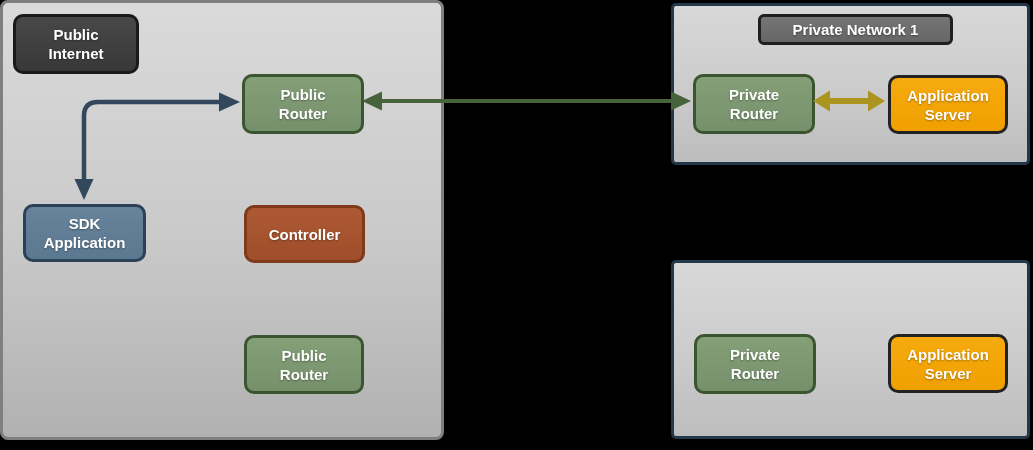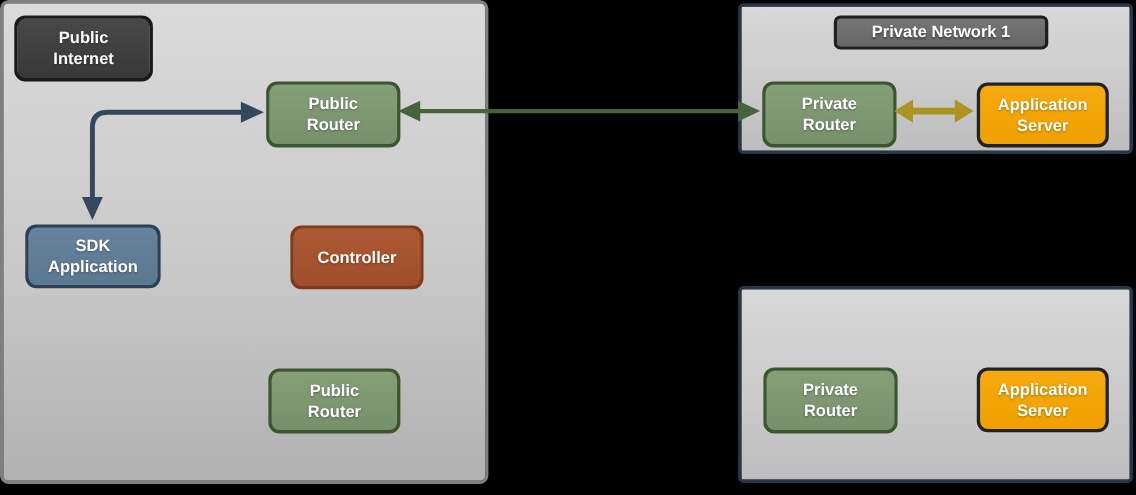--- a/index.html
+++ b/index.html
@@ -34,21 +34,21 @@
     color: #ffffff;
     font-weight: bold;
     font-size: 15px;
     line-height: 19px;
     white-space: pre-line;
     text-shadow: 0 1px 2px rgba(0,0,0,0.35);
   }
   .node-dark   { background: linear-gradient(180deg,#484848,#383838); border: 3px solid #1a1a1a; }
   .node-green  { background: linear-gradient(180deg,#85a078,#75906b); border: 3px solid #3c5531; }
   .node-blue   { background: linear-gradient(180deg,#68839c,#5a7890); border: 3px solid #2c4158; }
-  .node-red    { background: linear-gradient(180deg,#ad5a34,#9f4d2a); border: 3px solid #7f3a1a; margin-left: 20px; }
+  .node-red    { background: linear-gradient(180deg,#ad5a34,#9f4d2a); border: 3px solid #7f3a1a; }
   .node-orange { background: linear-gradient(180deg,#f6aa0e,#f0a000); border: 3px solid #222222; }
   .zone-title {
     position: absolute;
     display: flex;
     align-items: center;
     justify-content: center;
     border-radius: 6px;
     background: linear-gradient(180deg,#757575,#666666);
     border: 3px solid #1f1f1f;
     color: #ffffff;
@@ -90,21 +90,21 @@
     </div>
     <div class="node node-red" style="left:241px; top:202px; width:121px; height:58px;">
       <span>Controller</span>
     </div>
     <div class="node node-green" style="left:241px; top:332px; width:120px; height:59px;">
       <span>Public
 Router</span>
     </div>
   </div>
 
-  <div class="pn-zone" style="left:671px; top:3px; width:359px; height:137px;">
+  <div class="pn-zone" style="left:671px; top:3px; width:359px; height:162px;">
     <div class="zone-title" style="left:84px; top:8px; width:195px; height:31px;">
       <span>Private Network 1</span>
     </div>
     <div class="node node-green" style="left:19px; top:68px; width:122px; height:60px;">
       <span>Private
 Router</span>
     </div>
     <div class="node node-orange" style="left:214px; top:69px; width:120px; height:59px;">
       <span>Application
 Server</span>

